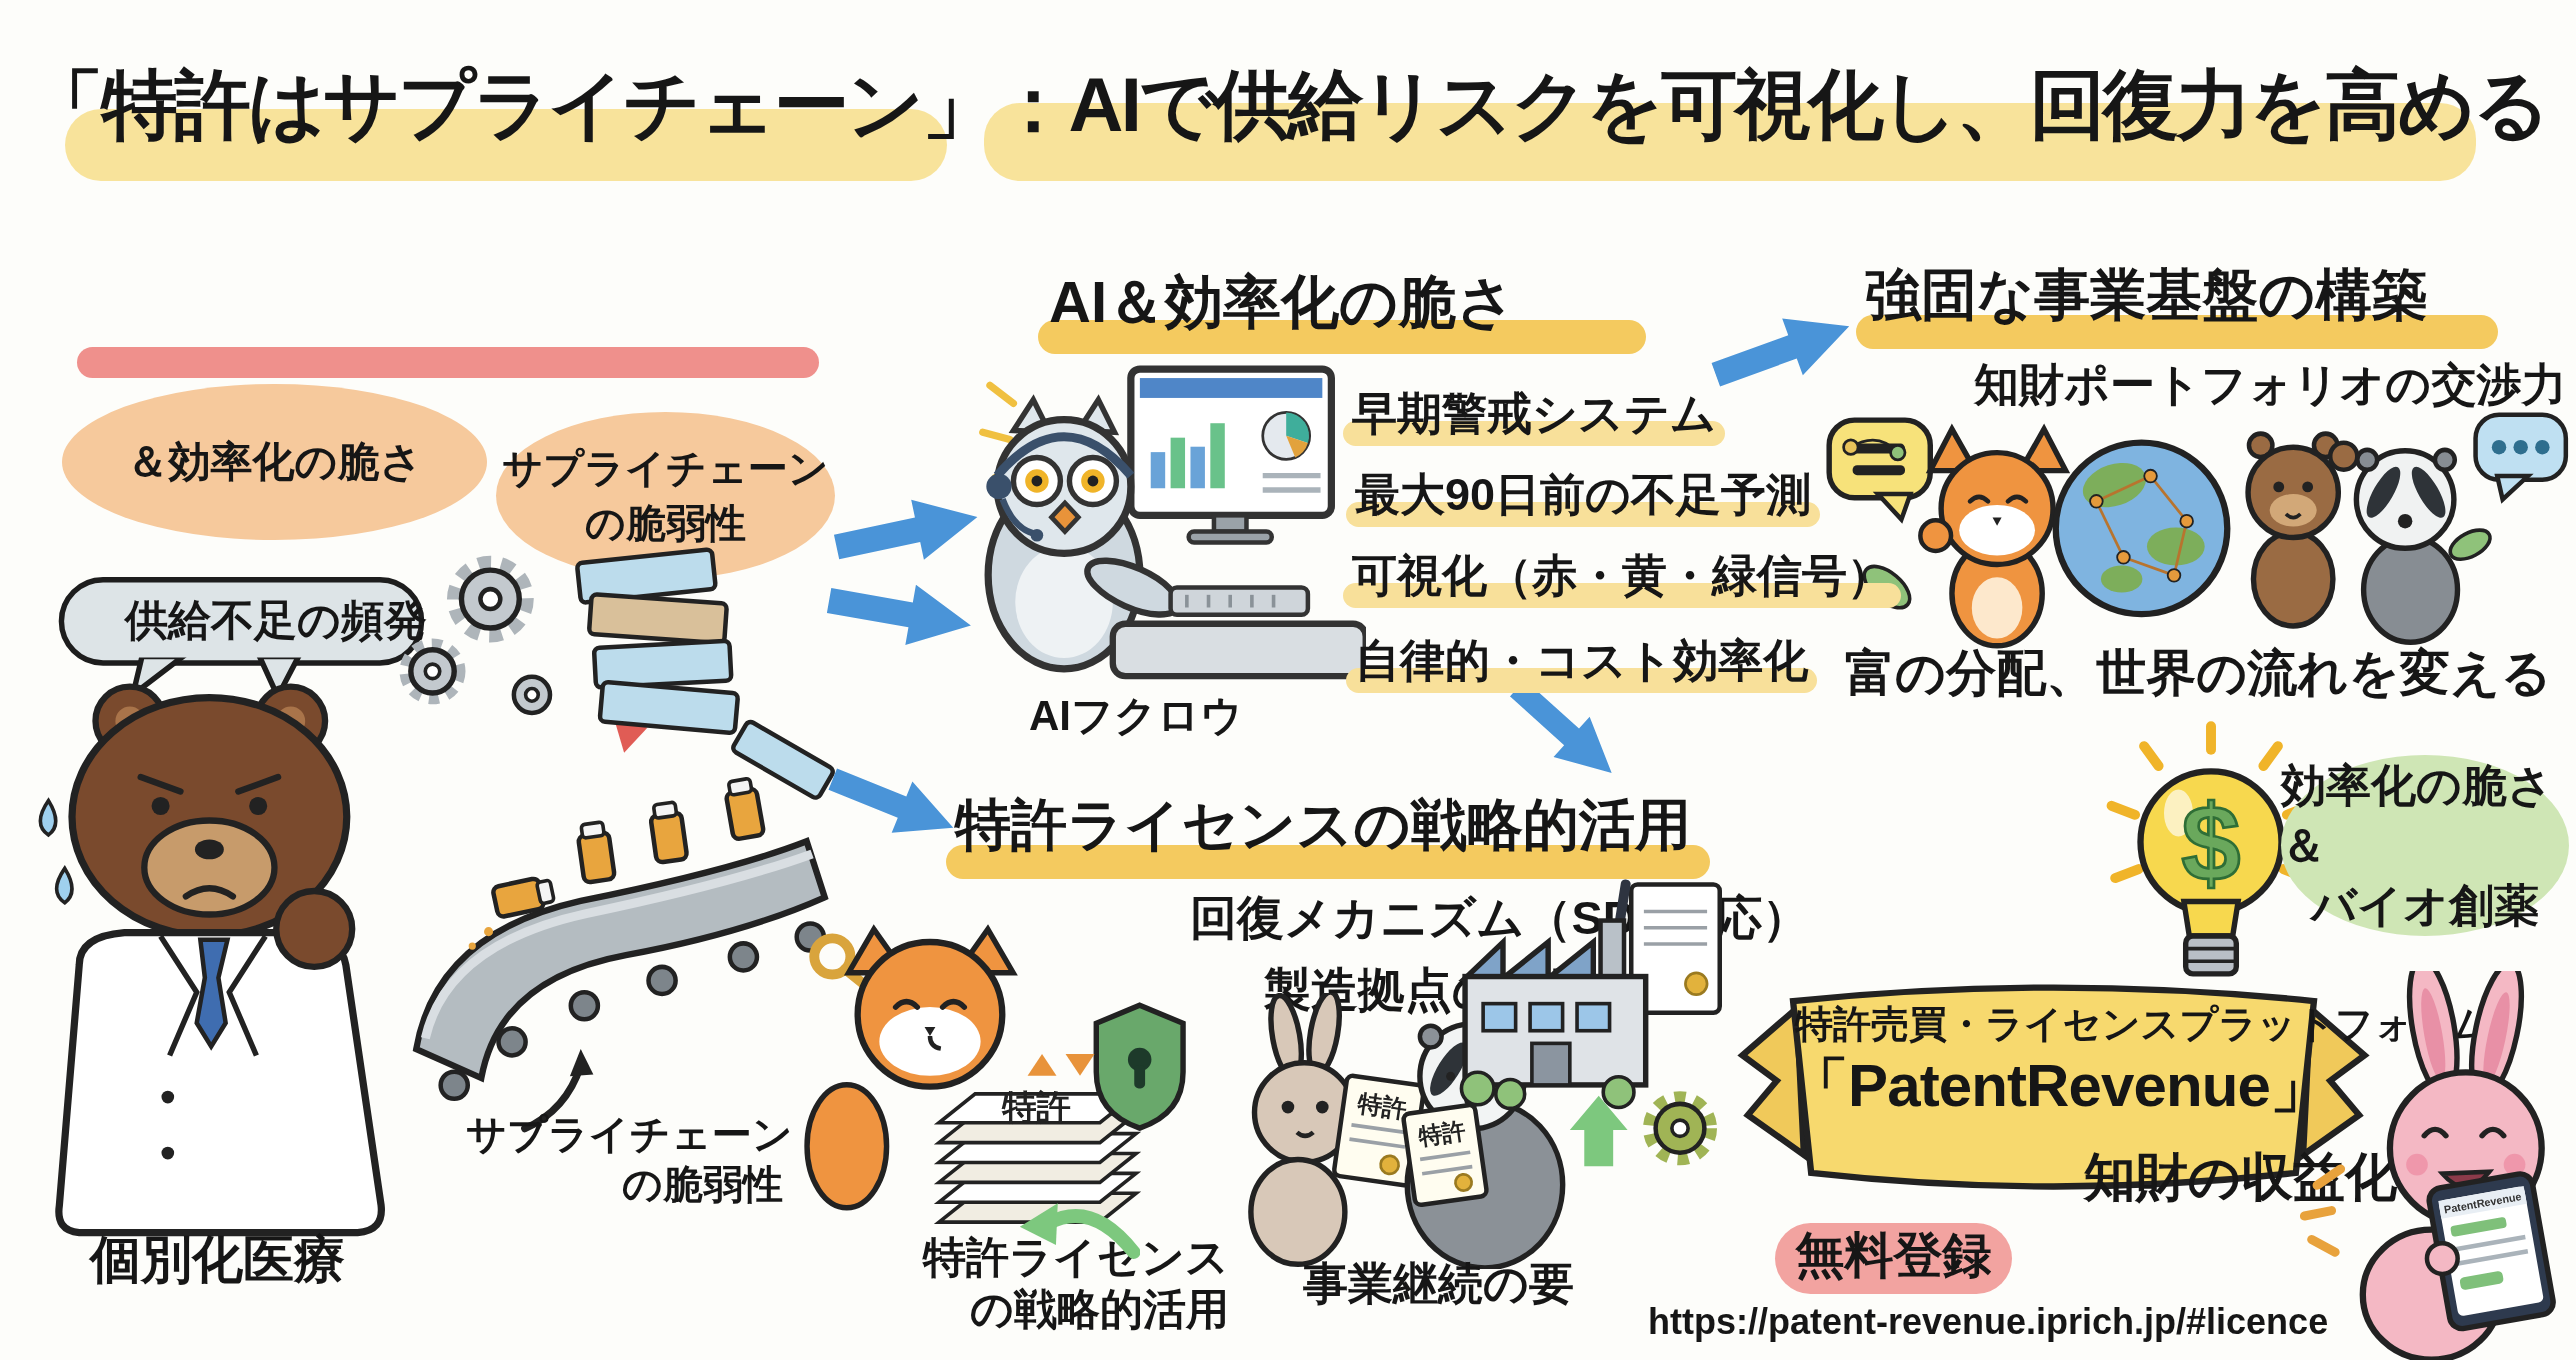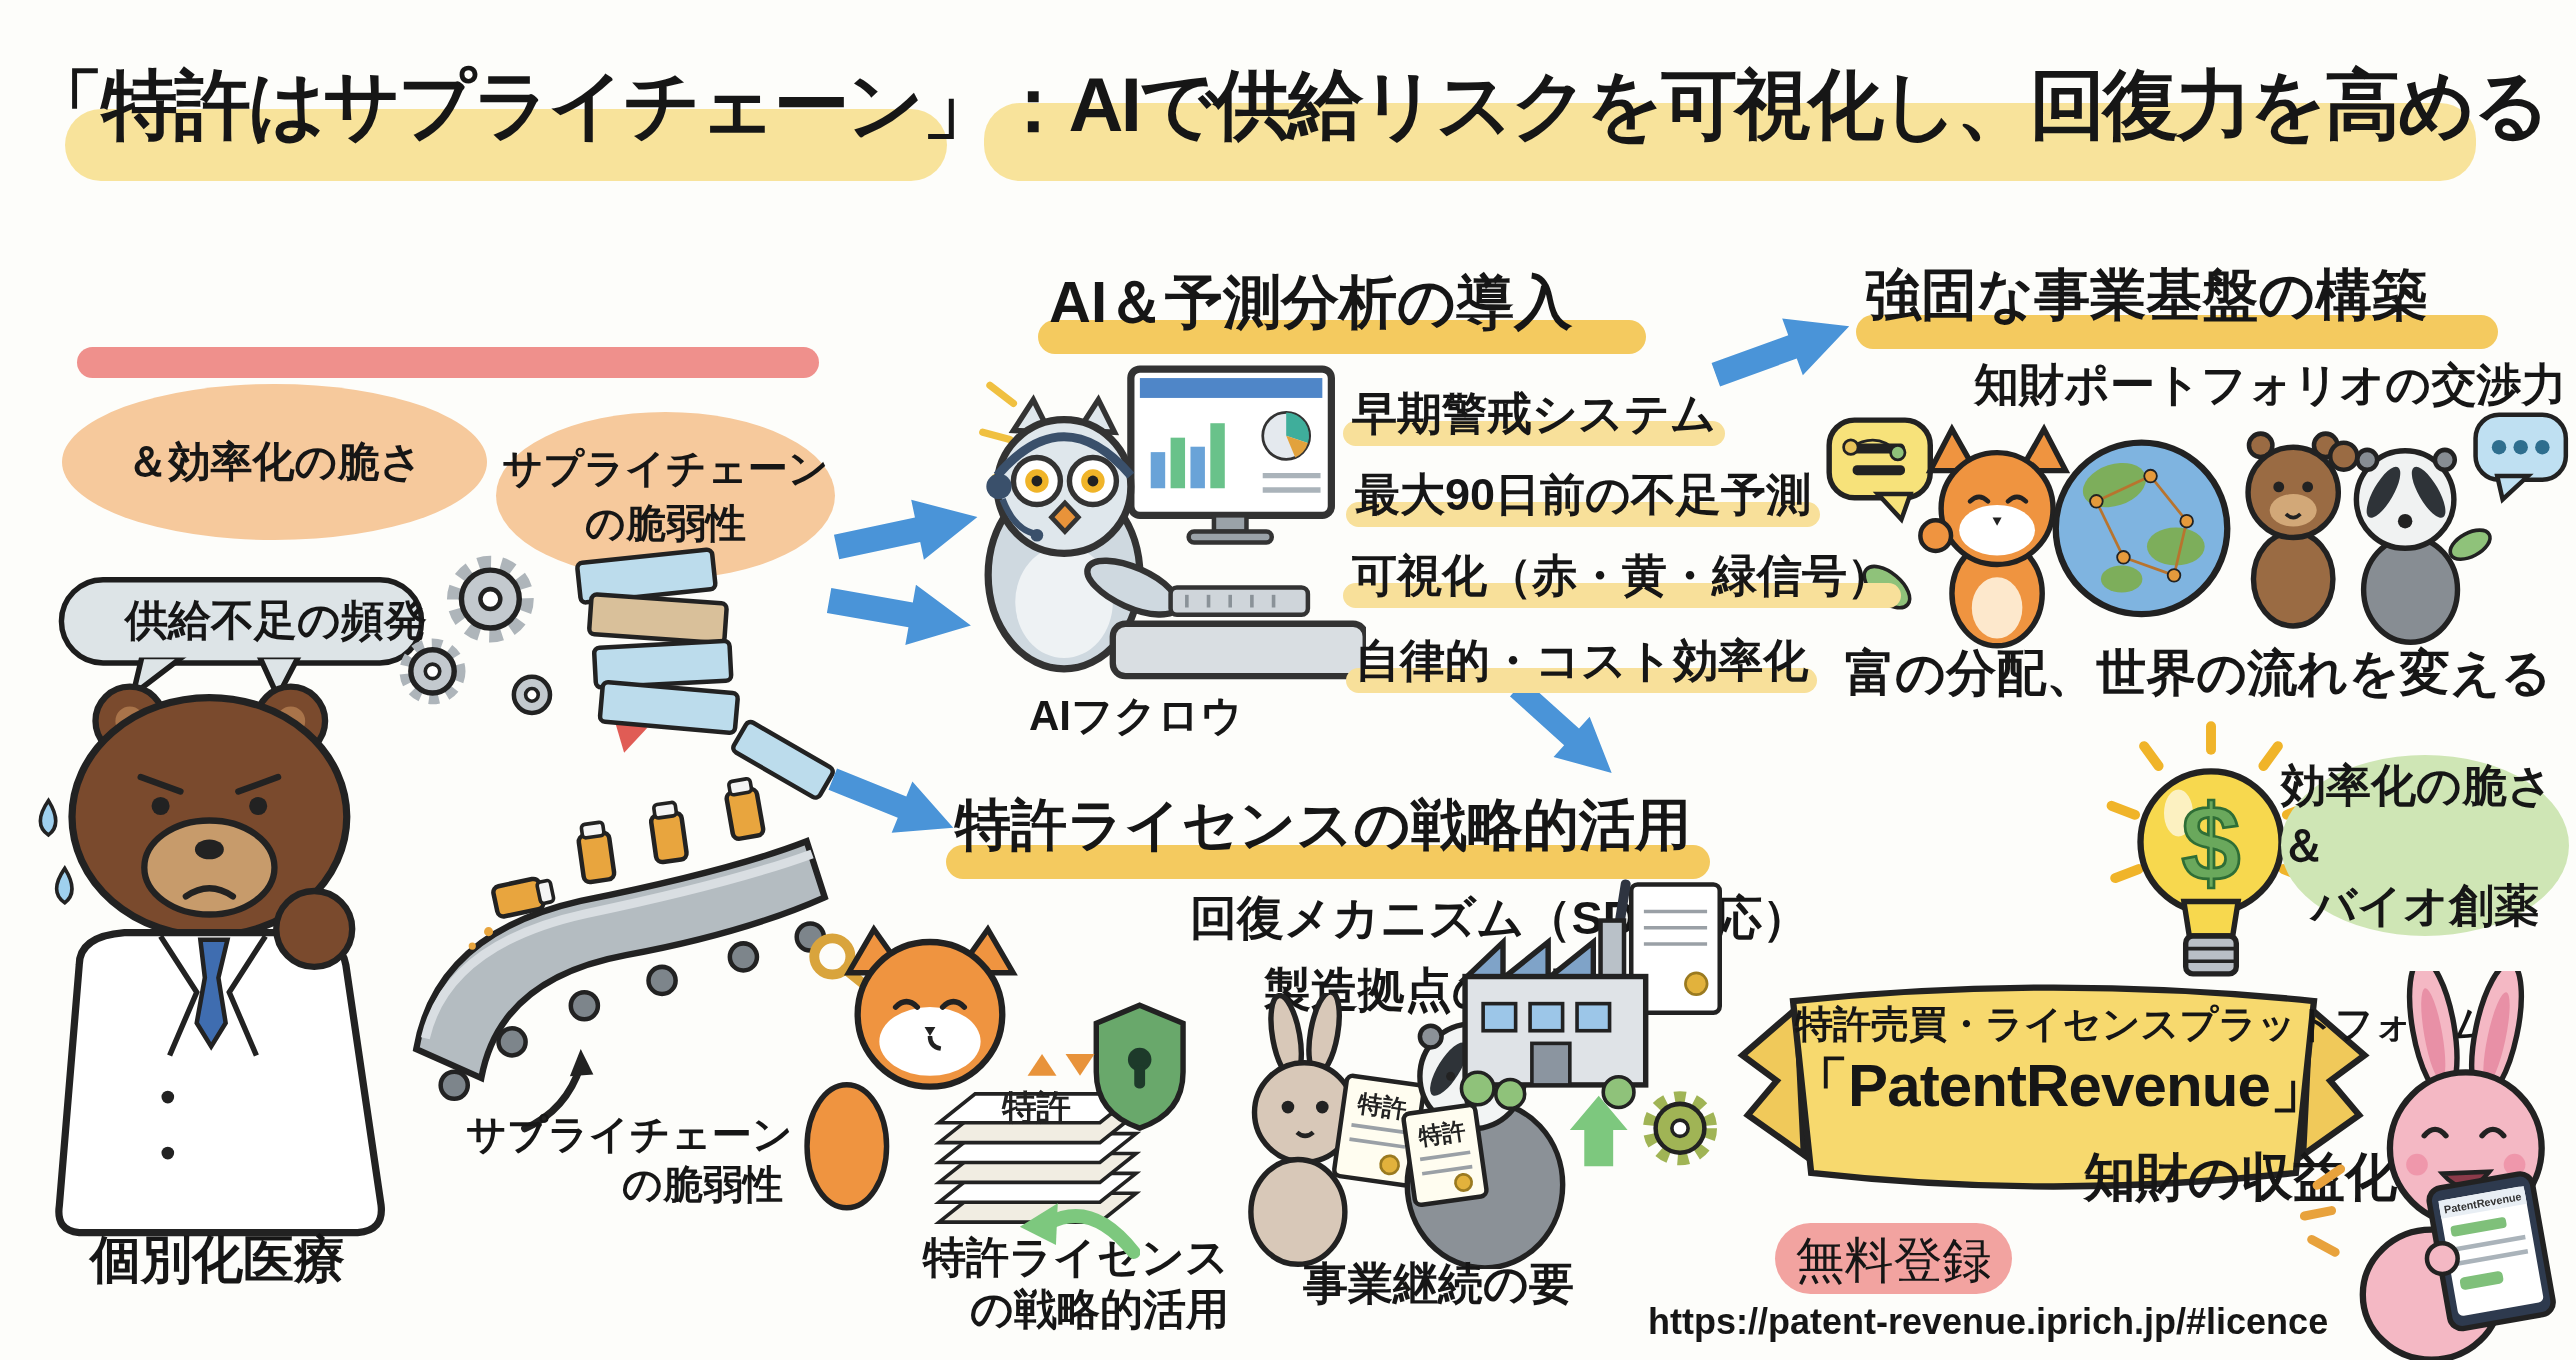--- a/index.html
+++ b/index.html
@@ -8,21 +8,21 @@
   .abs{position:absolute}
   .t{font-weight:700;white-space:nowrap;line-height:1.18}
   .center{text-align:right}
   .bar{position:absolute;border-radius:20px}
   .bubble{position:absolute;display:flex;flex-direction:column;align-items:center;justify-content:center;font-weight:700}
   .bubble-orange{background:#f6c99c;border-radius:50%}
   .bubble-green{background:#cfe6b5;border-radius:50%}
   .feat{position:absolute;font-weight:700;font-size:45px;white-space:nowrap;z-index:1}
   .feat::before{content:"";position:absolute;left:-9px;right:-9px;bottom:-1.8px;height:24.4px;
                 background:#f8e09a;border-radius:12.7px;z-index:-1}
-  .badge-pink{position:absolute;background:#f2a3a0;border-radius:38px;display:flex;align-items:flex-end;justify-content:center;font-weight:400}
+  .badge-pink{position:absolute;background:#f2a3a0;border-radius:38px;display:flex;align-items:flex-start;justify-content:center;font-weight:700}
   svg{display:block}
 </style>
 </head>
 <body>
 
 <div class="canvas">
 
   <div class="bar" style="left:65px;top:109px;width:882px;height:72px;background:#f8e39b;border-radius:36px"></div>
   <div class="bar" style="left:984px;top:103px;width:1492px;height:78px;background:#f8e39b;border-radius:36px"></div>
   <div class="abs t" style="left:0;top:60px;width:2576px;text-align:center;font-size:76px;letter-spacing:-2.7px">「特許はサプライチェーン」：AIで供給リスクを可視化し、回復力を高める</div>
@@ -157,21 +157,21 @@
       <polygon points="0,26 92,26 92,6 160,40 92,74 92,54 0,54" fill="#4a94d8"></polygon>
     </svg>
   <svg class="abs" style="left:1501px;top:698px;width:127px;height:65px;transform:rotate(42deg)" viewBox="0 0 160 80">
       <polygon points="0,26 92,26 92,6 160,40 92,74 92,54 0,54" fill="#4a94d8"></polygon>
     </svg>
   <svg class="abs" style="left:1711px;top:315px;width:143px;height:71px;transform:rotate(-20deg)" viewBox="0 0 160 80">
       <polygon points="0,26 92,26 92,6 160,40 92,74 92,54 0,54" fill="#4a94d8"></polygon>
     </svg>
 
   <div class="bar" style="left:1038px;top:320px;width:608px;height:34px;background:#f4ca5f"></div>
-  <div class="abs t" style="left:1049px;top:268px;font-size:58px">AI＆予測分析の導入</div>
+  <div class="abs t" style="left:1049px;top:268px;font-size:58px">AI＆効率化の脆さ</div>
 
   <svg class="abs" style="left:977px;top:360px;width:389px;height:336px" viewBox="0 0 430 372">
     <g stroke="#f0c040" stroke-width="8" stroke-linecap="round">
       <line x1="14" y1="28" x2="40" y2="48"></line>
         <line x1="6" y1="80" x2="36" y2="88"></line>
         <line x1="20" y1="130" x2="46" y2="120"></line>
     </g>
     <g>
       <rect x="170" y="10" width="222" height="162" rx="10" fill="#ffffff" stroke="#333" stroke-width="8"></rect>
       <rect x="180" y="20" width="202" height="22" fill="#4f86c8"></rect>

